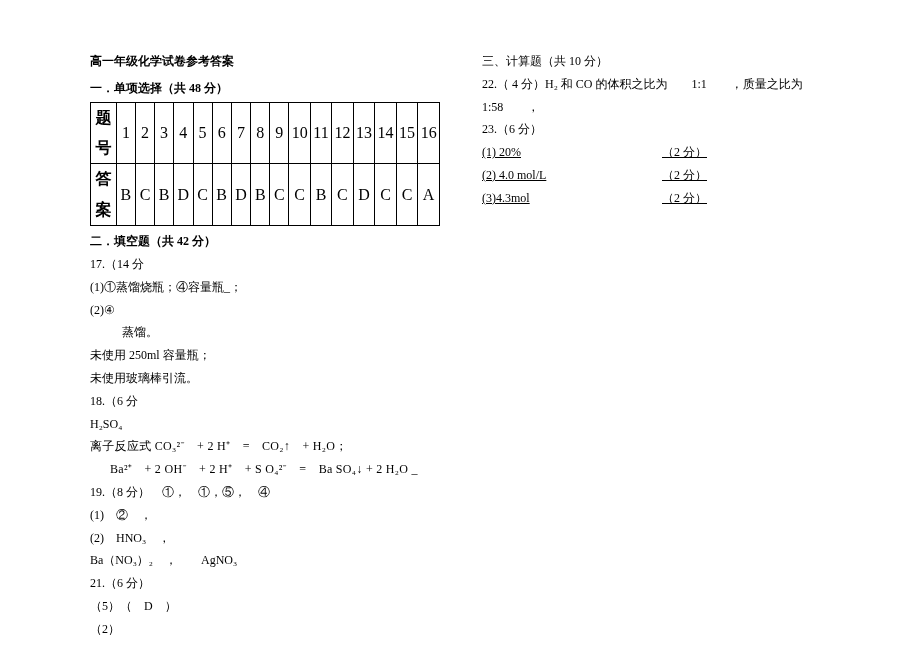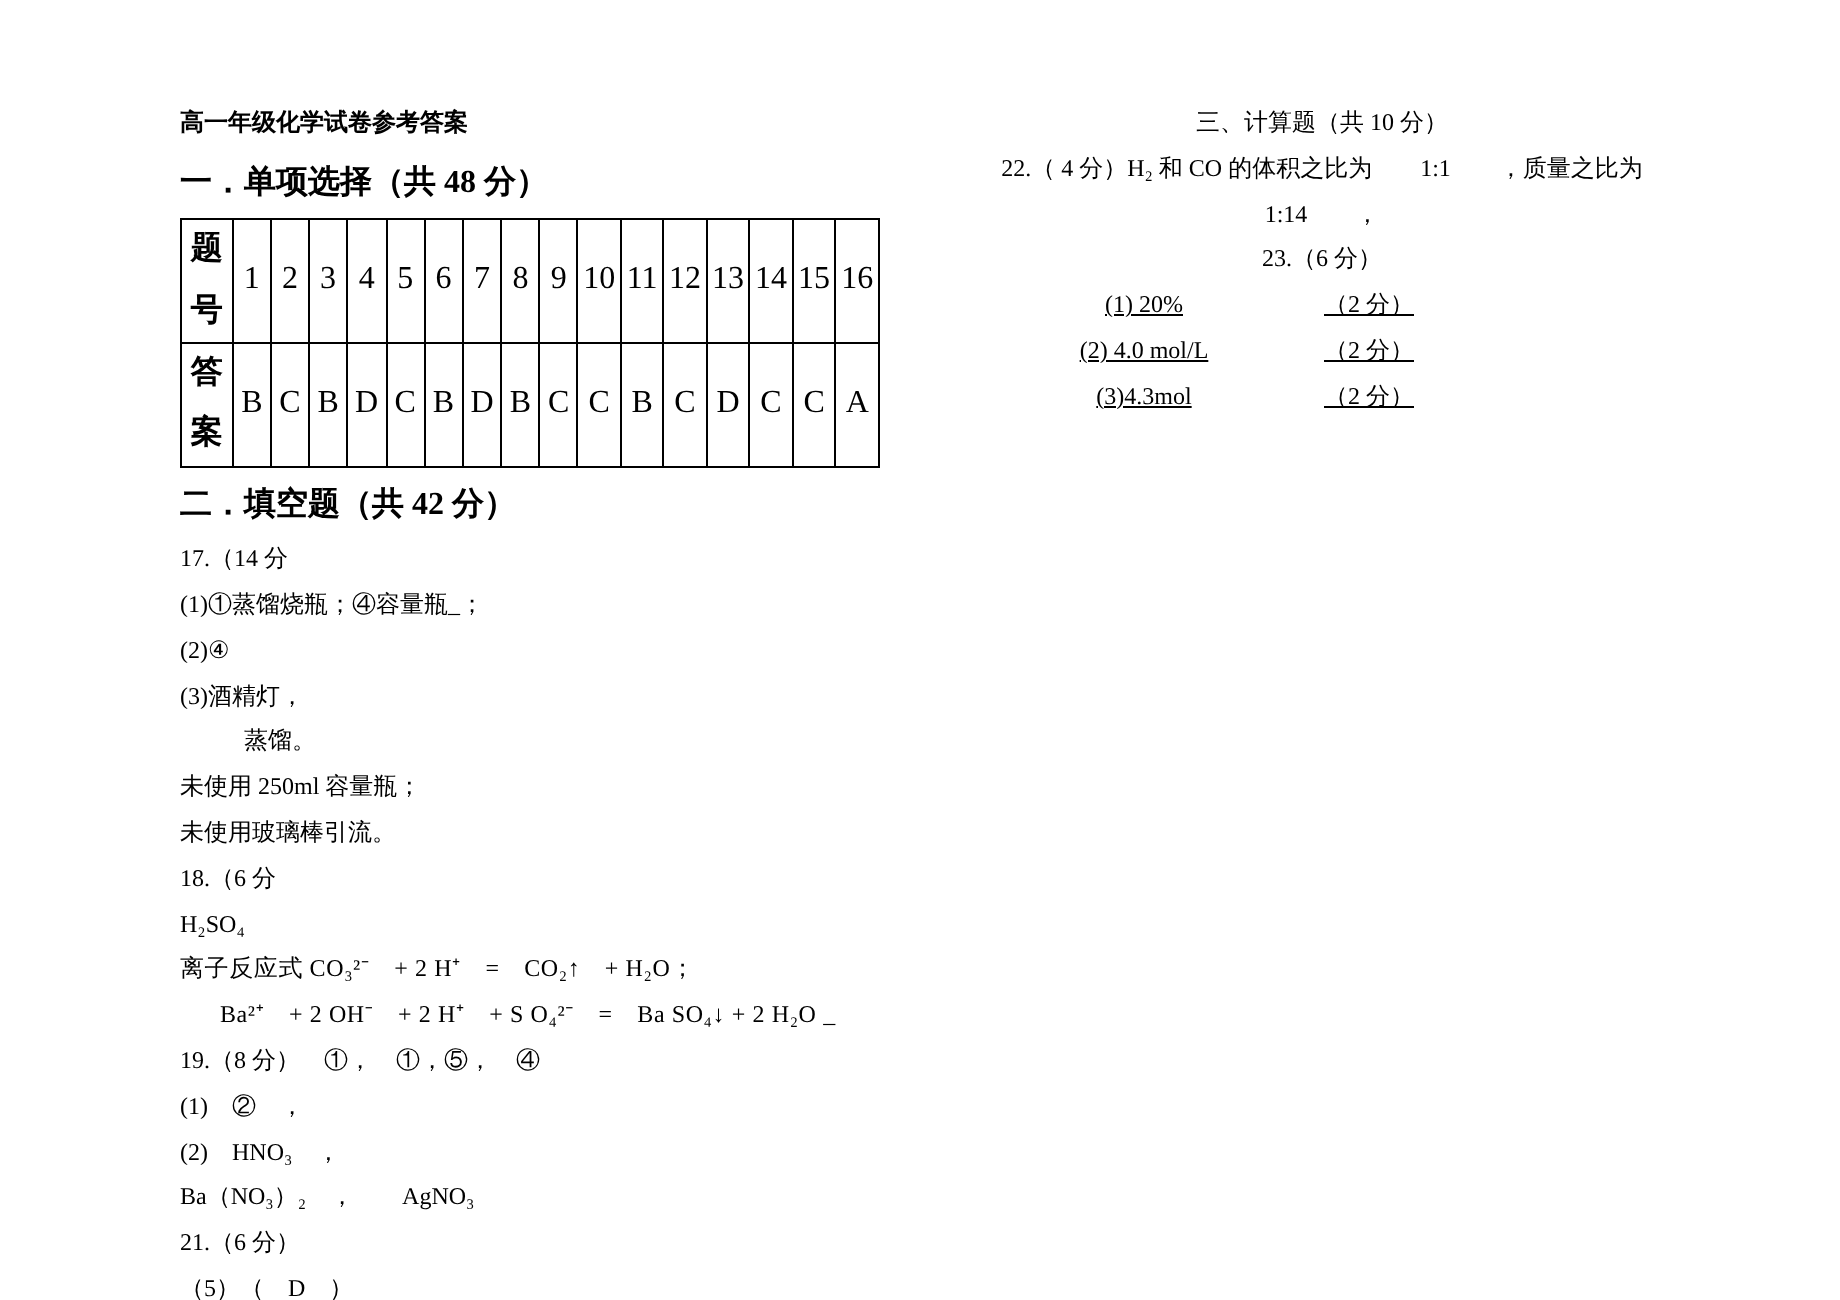--- a/index.html
+++ b/index.html
@@ -8,23 +8,23 @@
       font-size: 12px;
       color: #000;
       background: #fff;
       width: 920px;
       height: 650px;
       display: flex;
       padding: 50px 40px 20px 90px;
       line-height: 1.9;
     }
     .col-left { width: 380px; padding-right: 30px; }
-    .col-right { width: 370px; padding-left: 12px; text-align: center; }
+    .col-right { width: 370px; padding-left: 12px; }
     .title { font-weight: bold; font-size: 12px; margin-bottom: 4px; }
-    .section-head { font-weight: bold; font-size: 16px; }
+    .section-head { font-weight: bold; font-size: 12px; }
     table.answer-tbl {
       border-collapse: collapse;
       margin: 2px 0 4px 0;
       font-size: 16px;
     }
     table.answer-tbl th, table.answer-tbl td {
       border: 1px solid #000;
       width: 22px;
       height: 18px;
       text-align: center;
@@ -86,21 +86,20 @@
       <td>A</td>
     </tr>
   </tbody>
     </table>
 
   <div class="section-head">二．填空题（共 42 分）</div>
 
   <div>17.（14 分</div>
   <div>(1)①蒸馏烧瓶；④容量瓶_；</div>
   <div>(2)④</div>
-  <div>(3)酒精灯，</div>
   <div class="indent">蒸馏。</div>
   <div>未使用 250ml 容量瓶；</div>
   <div>未使用玻璃棒引流。</div>
 
   <div>18.（6 分</div>
   <div>H₂SO₄</div>
   <div class="ionline">离子反应式 CO₃²⁻　+ 2 H⁺　=　CO₂↑　+ H₂O；</div>
   <div class="ionline" style="padding-left:20px">Ba²⁺　+ 2 OH⁻　+ 2 H⁺　+ S O₄²⁻　=　Ba SO₄↓ + 2 H₂O _</div>
 
   <div>19.（8 分）　①，　①，⑤，　④</div>
@@ -110,21 +109,21 @@
   <div>Ba（NO₃）₂　，　　AgNO₃</div>
 
   <div>21.（6 分）</div>
   <div>（5）（　D　）</div>
   <div>（2）</div>
 
 </div>
 
 <div class="col-right">
   <div>三、计算题（共 10 分）</div>
-  <div>22.（ 4 分）H₂ 和 CO 的体积之比为　　1:1　　，质量之比为　　1:14　　，</div>
+  <div>22.（ 4 分）H₂ 和 CO 的体积之比为　　1:1　　，质量之比为　　1:58　　，</div>
   <div>23.（6 分）</div>
   <div class="row-line">
     <span class="left-part">(1) 20%</span>
     <span>（2 分）</span>
   </div>
   <div class="row-line">
     <span class="left-part">(2) 4.0 mol/L</span>
     <span>（2 分）</span>
   </div>
   <div class="row-line">

